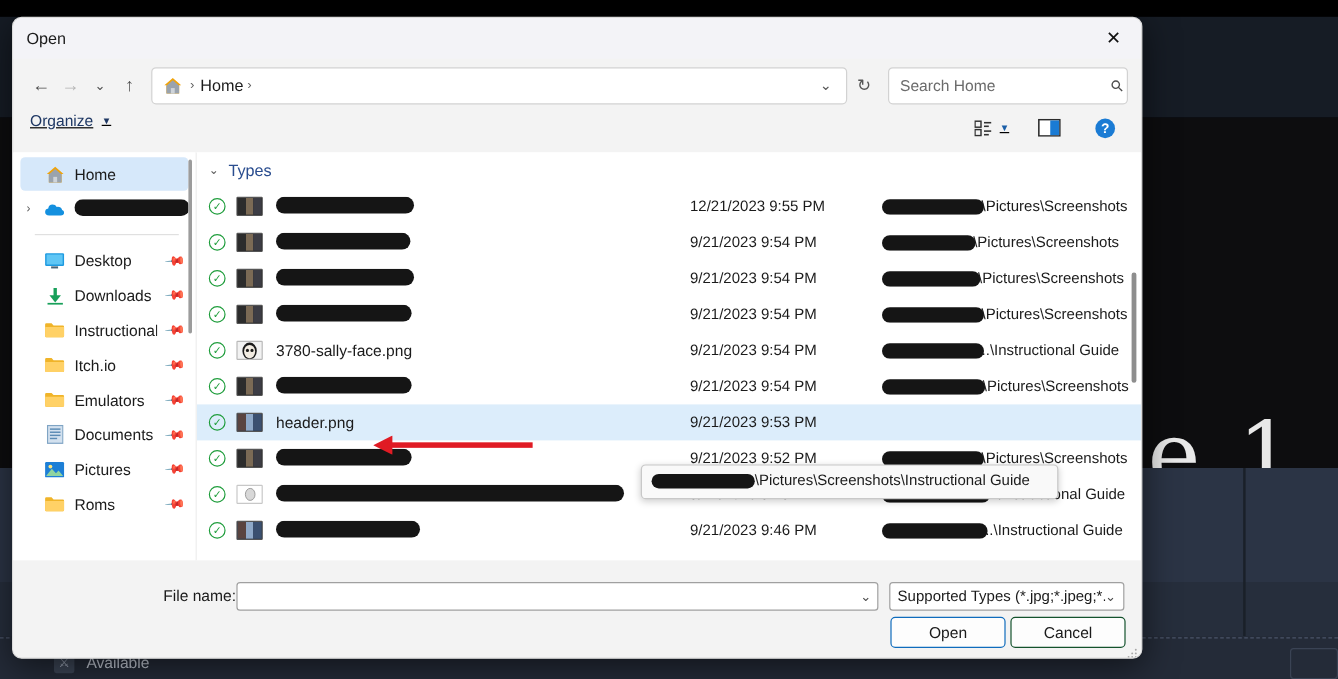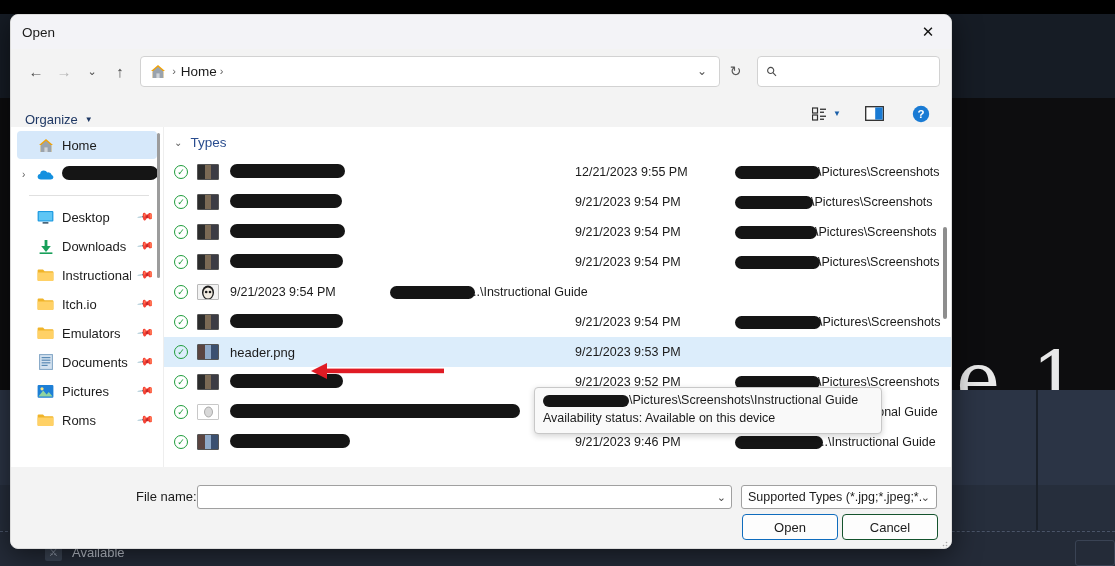--- a/index.html
+++ b/index.html
@@ -85,21 +85,21 @@
     display: flex; align-items: center; padding: 0 9px;
   }
   .searchbox input {
     border: none; outline: none; flex: 1; font-size: 13px; color: #1b1b1b;
     font-family: "Liberation Sans", sans-serif; background: transparent;
   }
   .searchbox input::placeholder { color: #6b6b6b; }
   .search-ico { font-size: 13px; color: #4c4c4c; transform: rotate(-45deg); }
 
   
-  .cmdbar { height: 34px; display: flex; align-items: flex-end; padding: 0 14px; }
+  .cmdbar { height: 34px; display: flex; align-items: flex-start; padding: 0 14px; text-decoration: underline; }
   .organize { font-size: 13px; color: #1f3864; display: flex; align-items: center; gap: 7px; }
   .organize .caret { font-size: 8px; color: #1f3864; }
   .cmd-spacer { flex: 1; }
   .cmd-ico {
     height: 27px; display: flex; align-items: center; justify-content: center;
     border-radius: 4px; color: #303030; gap: 6px; padding: 0 5px;
   }
 
   
   .dlgbody { display: flex; height: 340px; background: #fff; }
@@ -249,20 +249,21 @@
       </span>
       <span class="crumb-sep">›</span>
       <span class="crumb-text">Home</span>
       <span class="crumb-sep">›</span>
       <span class="addr-spacer"></span>
       <span class="addr-ico">⌄</span>
     </div>
     <div class="refresh-btn">↻</div>
 
     <div class="searchbox">
+      <input type="text" placeholder="Search Home" style="">
       <span class="search-ico">⚲</span>
     </div>
   </div>
 
   <div class="cmdbar">
     <div class="organize">
       <span>Organize</span>
       <span class="caret">▼</span>
     </div>
     <div class="cmd-spacer"></div>
@@ -473,20 +474,21 @@
           <div class="row">
             <span class="cloud-ok">✓</span>
             <span class="thumb face">
               <svg width="20" height="15" viewBox="0 0 20 15">
                 <ellipse cx="10" cy="7.5" rx="6" ry="7" fill="#1b1b1b"></ellipse>
                 <ellipse cx="10" cy="8" rx="4.6" ry="5.6" fill="#f2ece2"></ellipse>
                 <circle cx="8.2" cy="7" r="1.3" fill="#1b1b1b"></circle>
                 <circle cx="12" cy="7" r="1.3" fill="#1b1b1b"></circle>
               </svg>
             </span>
+            <span class="fname">3780-sally-face.png</span>
             <span class="fdate">9/21/2023 9:54 PM</span>
             <span class="fpath">
               <span class="redact" style="width:85px;height:13px;margin-right:-2px;"></span>
               <span>..\Instructional Guide</span>
             </span>
           </div>
           <div class="row">
             <span class="cloud-ok">✓</span>
             <span class="thumb">
               <span class="s1"></span>
@@ -585,21 +587,20 @@
     <div class="btn primary">Open</div>
     <div class="btn secondary">Cancel</div>
   </div>
 </div>
 
 <div class="tooltip">
   <div class="ln">
     <span class="redact" style="width:86px;height:12px;"></span>
     <span>\Pictures\Screenshots\Instructional Guide</span>
   </div>
-  <div class="ln">Availability status: Available on this device</div>
 </div>
 
 <div class="red-arrow">
   <svg width="133" height="16" viewBox="0 0 133 16">
     <path d="M0 8 L16 0 L16 16 Z" fill="#e01b24"></path>
     <rect x="12" y="5.6" width="121" height="4.6" fill="#e01b24"></rect>
   </svg>
 </div>
 
 </body></html>

